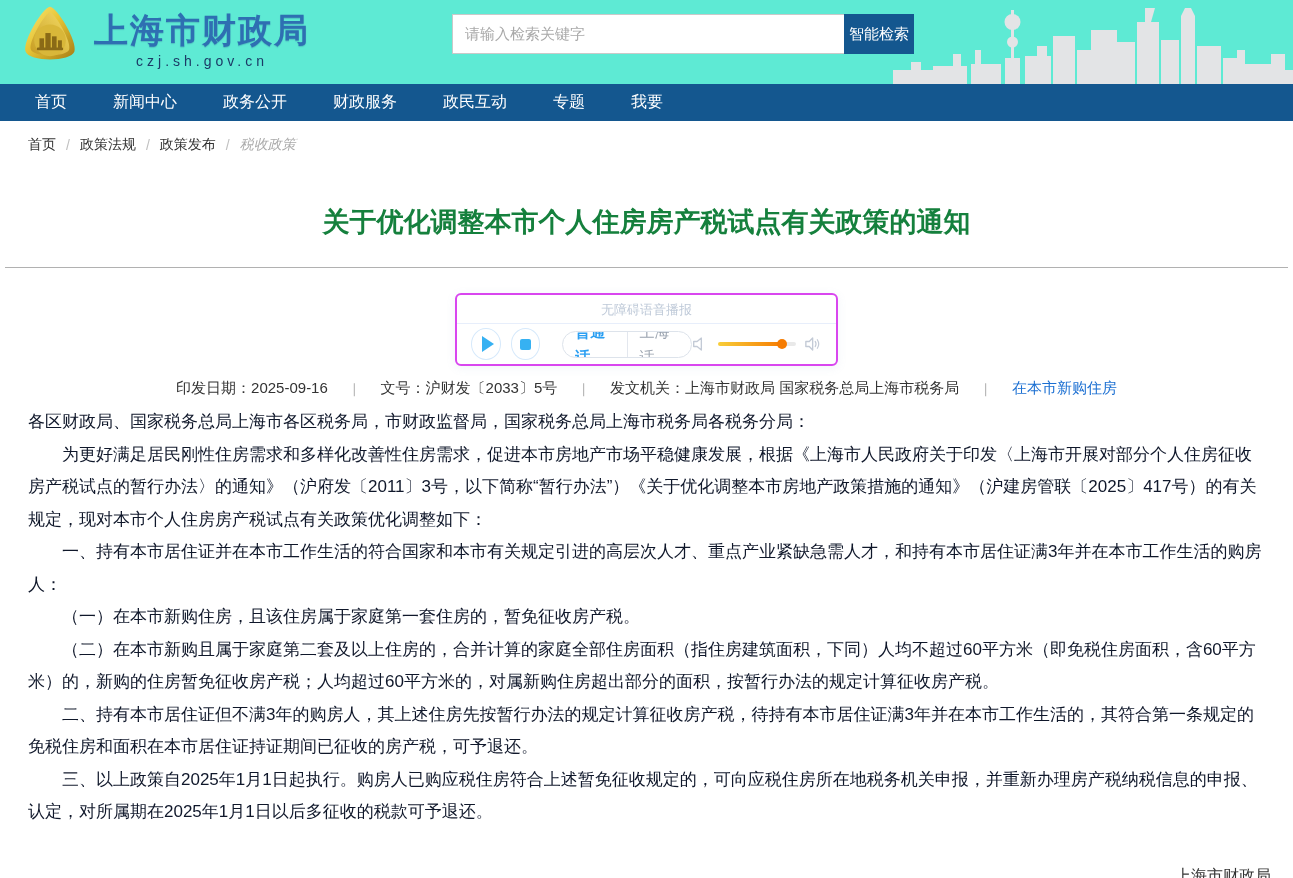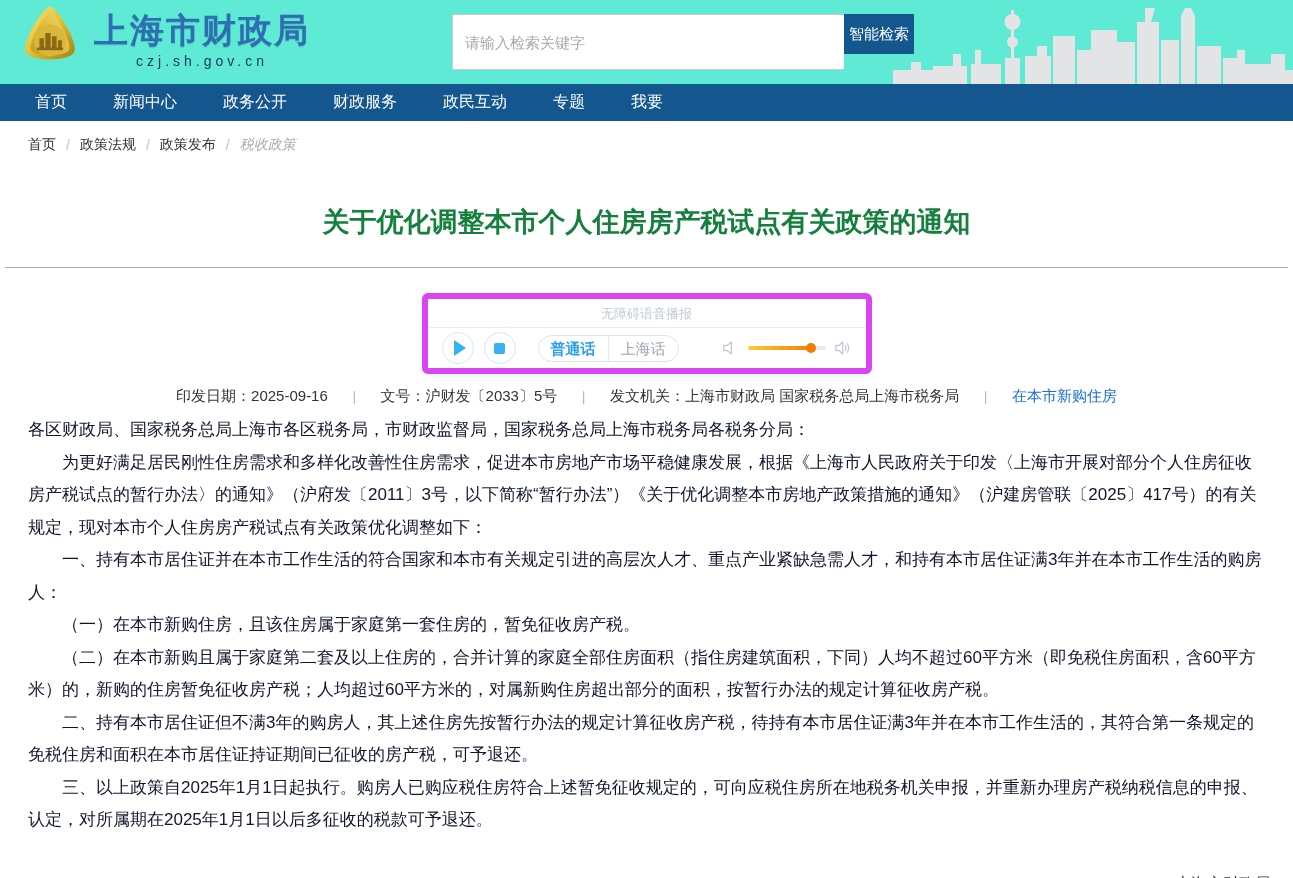--- a/index.html
+++ b/index.html
@@ -12,38 +12,38 @@
   
   .header { position:relative; height:84px; background:#5eead4; }
   .skyline { position:absolute; right:0; bottom:0; width:400px; height:78px; }
   .logo-wrap { position:absolute; left:16px; top:2px; display:flex; align-items:flex-start; }
   .logo-emblem { width:68px; height:66px; margin-top:2px; }
   .site-text { margin-left:10px; display:flex; flex-direction:column; align-items:center; }
   .site-name { font-size:34px; font-weight:bold; color:#2e6fb2; letter-spacing:2px; line-height:44px; margin-top:6px;
     text-shadow:0 1px 1px rgba(30,70,130,.25); }
   .site-domain { font-size:14px; color:#1c3a66; letter-spacing:4px; margin-top:1px; }
   .search-box { position:absolute; left:452px; top:14px; display:flex; }
-  .search-input { width:392px; height:56px; border:1px solid #c9c9c9; border-right:none; padding:0 12px;
-    font-size:15px; color:#333; outline:none; font-family:Liberation Sans, sans-serif; }
+  .search-input { width:392px; height:40px; border:1px solid #c9c9c9; border-right:none; padding:0 12px;
+    font-size:15px; color:#333; outline:none; font-family:Liberation Serif, serif; }
   .search-input::placeholder { color:#a9a9a9; }
   .search-btn { width:70px; height:40px; border:none; background:#14578f; color:#fff; font-size:15px;
     cursor:pointer; font-family:inherit; }
   
   .nav { height:37px; background:#14578f; display:flex; align-items:center; padding-left:35px; }
   .nav-item { color:#fff; font-size:16px; margin-right:46px; cursor:pointer; white-space:nowrap; }
   
   .breadcrumb { padding:15px 0 13px 28px; font-size:14px; display:flex; align-items:center; }
   .crumb { color:#333; cursor:pointer; }
   .crumb-sep { color:#c0c0c0; margin:0 10px; }
   .crumb-current { color:#aaa;font-style:italic; }
   
   .article-title { text-align:center; font-size:27px; font-weight:bold; color:#15803d; margin:37px 40px 0; }
   .title-divider { border-top:1px solid #b1b1b1; margin:27px 5px 0; }
   
-  .audio-player { width:450px; margin:25px auto 0; background:#fff; border:6px solid #d946ef; border-radius:6px;
+  .audio-player { width:383px; margin:25px auto 0; background:#fff; border:2px solid #d946ef; border-radius:6px;
     box-shadow:0 2px 10px rgba(120,150,190,.10); }
   .audio-header { height:29px; line-height:29px; text-align:center; font-size:13px; color:#bec9d8;
     border-bottom:1px solid #e7eefb; }
   .audio-controls { height:40px; display:flex; align-items:center; padding:0 14px; }
   .circle-btn { width:32px; height:32px; border-radius:50%; border:1px solid #d6e9fb; background:#fff;
     display:flex; align-items:center; justify-content:center; cursor:pointer; }
   .circle-btn + .circle-btn { margin-left:10px; }
   .play-tri { width:0; height:0; border-left:12px solid #36b1f2; border-top:8px solid transparent;
     border-bottom:8px solid transparent; margin-left:4px; }
   .stop-sq { width:11px; height:11px; background:#36b1f2; border-radius:2px; }

